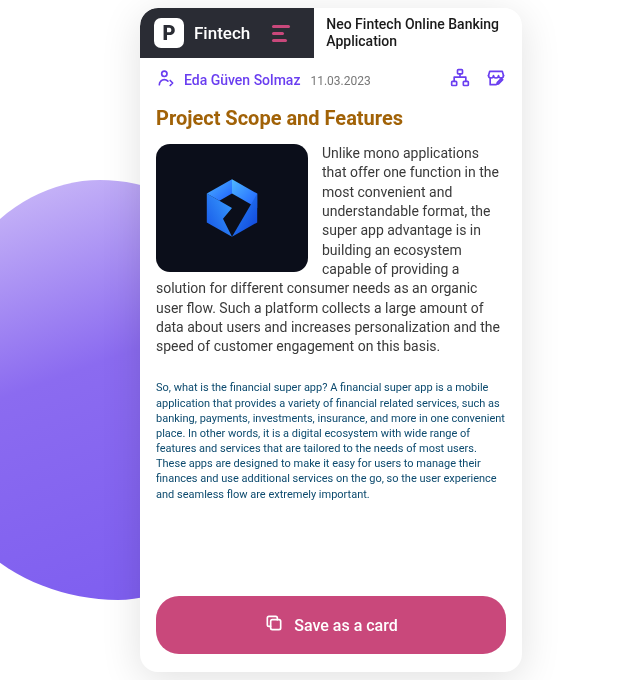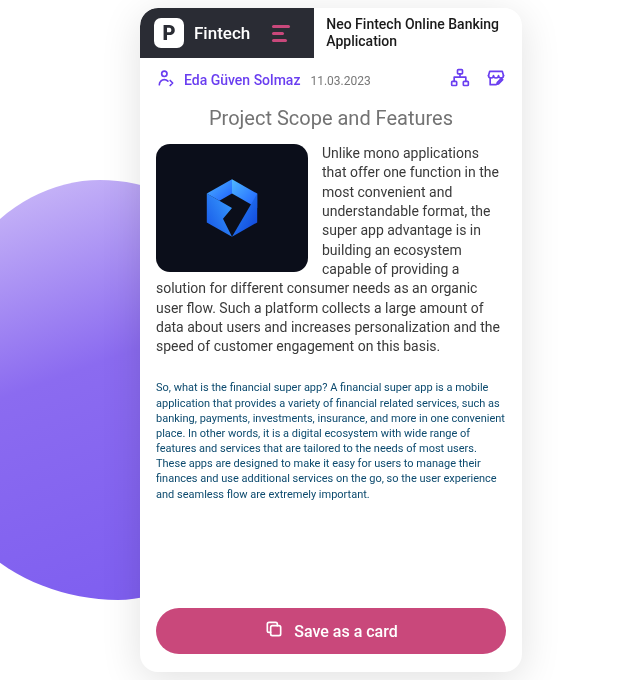--- a/index.html
+++ b/index.html
@@ -107,24 +107,24 @@
   font-weight: 500;
 }
 .date {
   color: #777;
   font-size: 12px;
   margin-left: 2px;
 }
 .meta-spacer { flex: 1; }
 .meta-icon { margin-left: 8px; display:flex; }
 .title {
-  text-align: center;
+  text-align: left;
   font-size: 20px;
-  font-weight: 400;
-  color: #737373;
+  font-weight: 700;
+  color: #a16207;
   padding: 12px 16px 14px;
 }
 .content {
   padding: 0 16px;
   flex: 1;
   overflow: hidden;
 }
 .top-block {
   overflow: hidden;
 }
@@ -145,21 +145,21 @@
   color: #3a3a3a;
 }
 .para2 {
   font-size: 11px;
   line-height: 1.38;
   color: #0c4a6e;
   margin-top: 24px;
 }
 .save-btn {
   margin: 16px 16px 18px;
-  height: 46px;
+  height: 58px;
   background: #c9487b;
   border-radius: 23px;
   display: flex;
   align-items: center;
   justify-content: center;
   gap: 10px;
   color: #fff;
   font-size: 16px;
   font-weight: 500;
   cursor: pointer;

